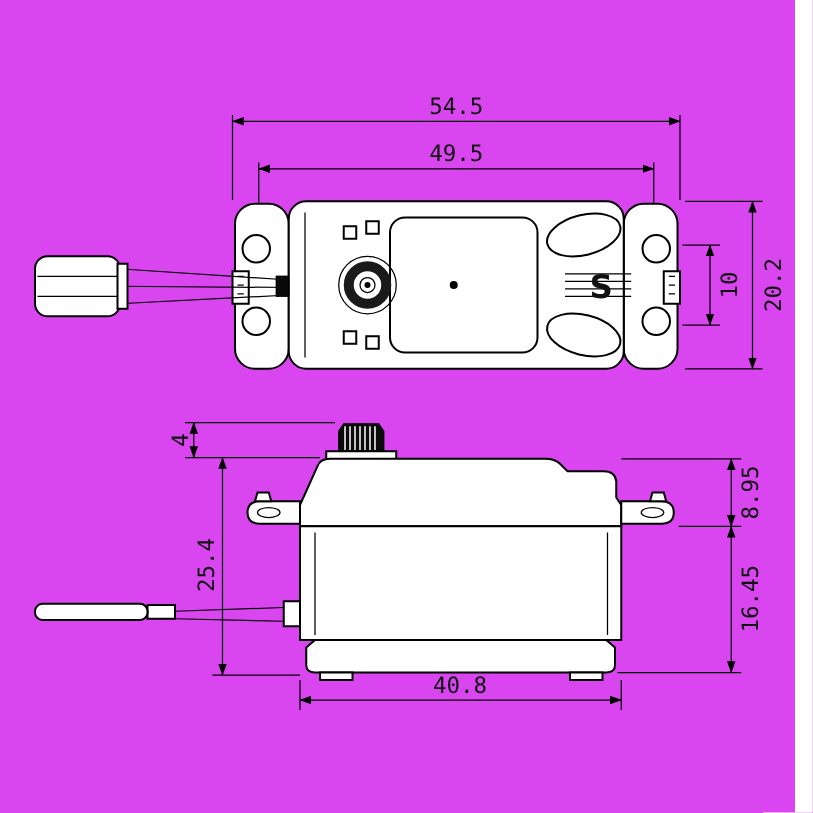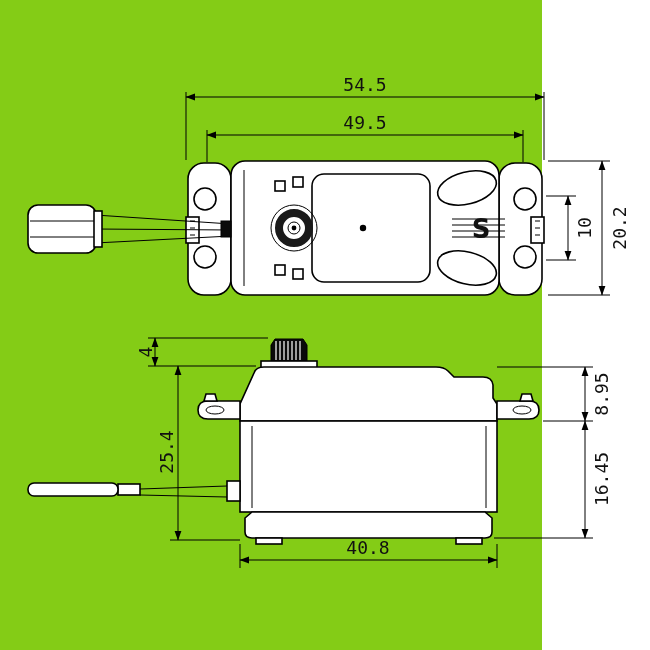--- a/index.html
+++ b/index.html
@@ -1,17 +1,17 @@
 <!DOCTYPE html>
 <html><head>
 <meta charset="utf-8">
 <style>
   html,body { margin:0; padding:0; background:#fff; }
   .canvas {
-    position:relative; width:542px; height:650px; background:#84cc16;
+    position:relative; width:636px; height:650px; background:#d946ef;
     font-family:"DejaVu Sans Mono","Liberation Mono",monospace;
   }
   svg { display:block; }
   .outline { fill:#fff; stroke:#000; stroke-width:1.6; }
   .outline-nf { fill:none; stroke:#000; stroke-width:1.6; }
   .thin { fill:none; stroke:#000; stroke-width:1; }
   .dimline { fill:none; stroke:#000; stroke-width:1; }
   .dark { fill:#0a0a0a; stroke:#000; stroke-width:1; }
   .tooth { stroke:#fff; stroke-width:1.2; }
   .dimtxt {

